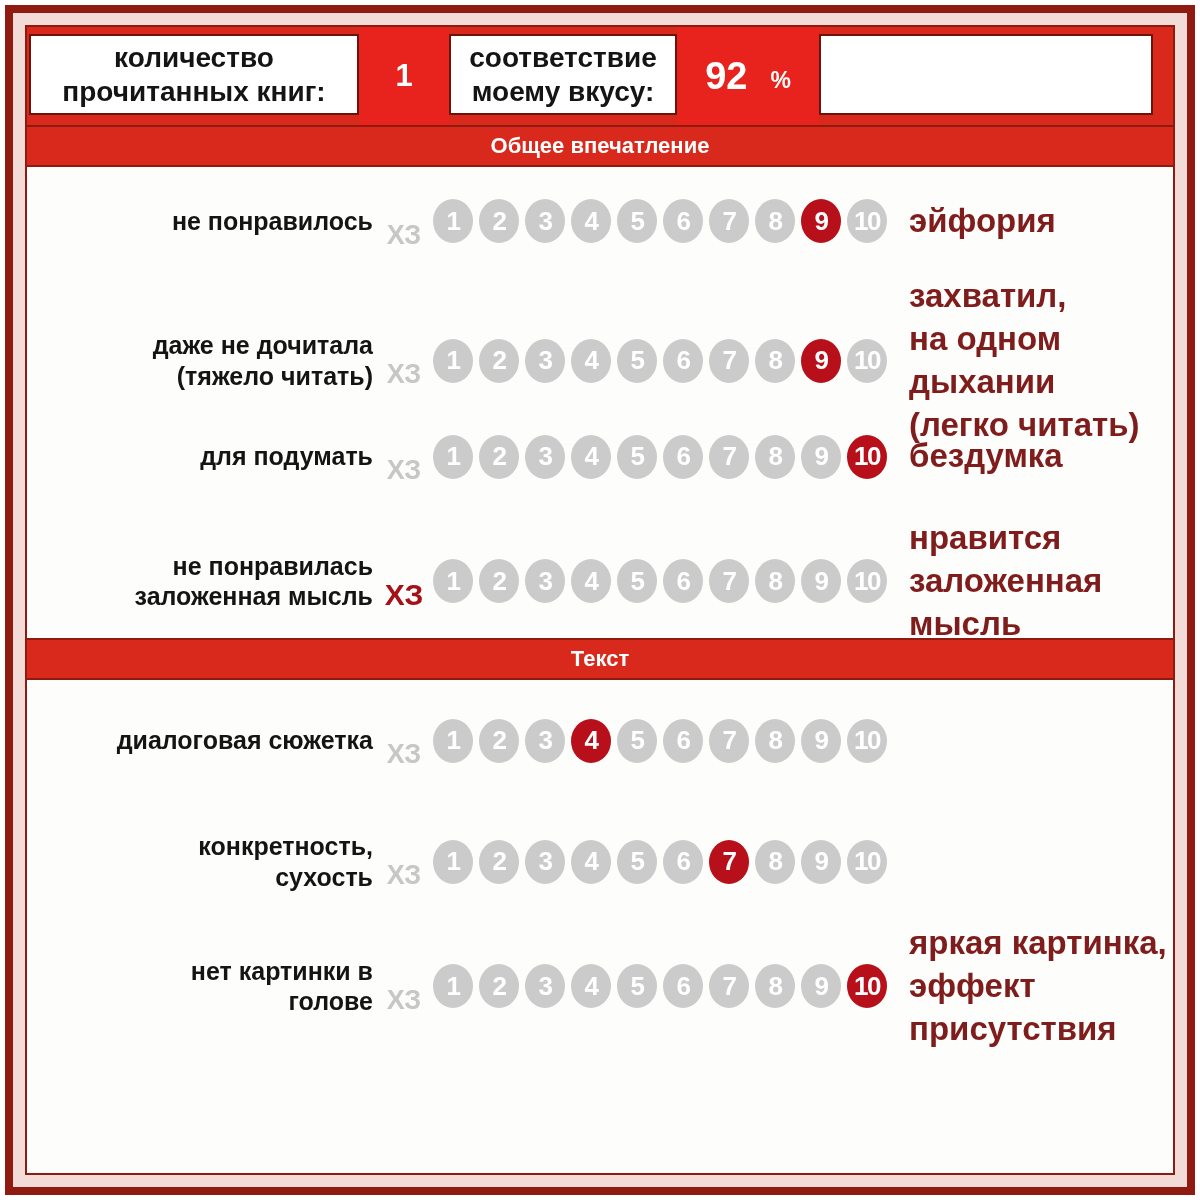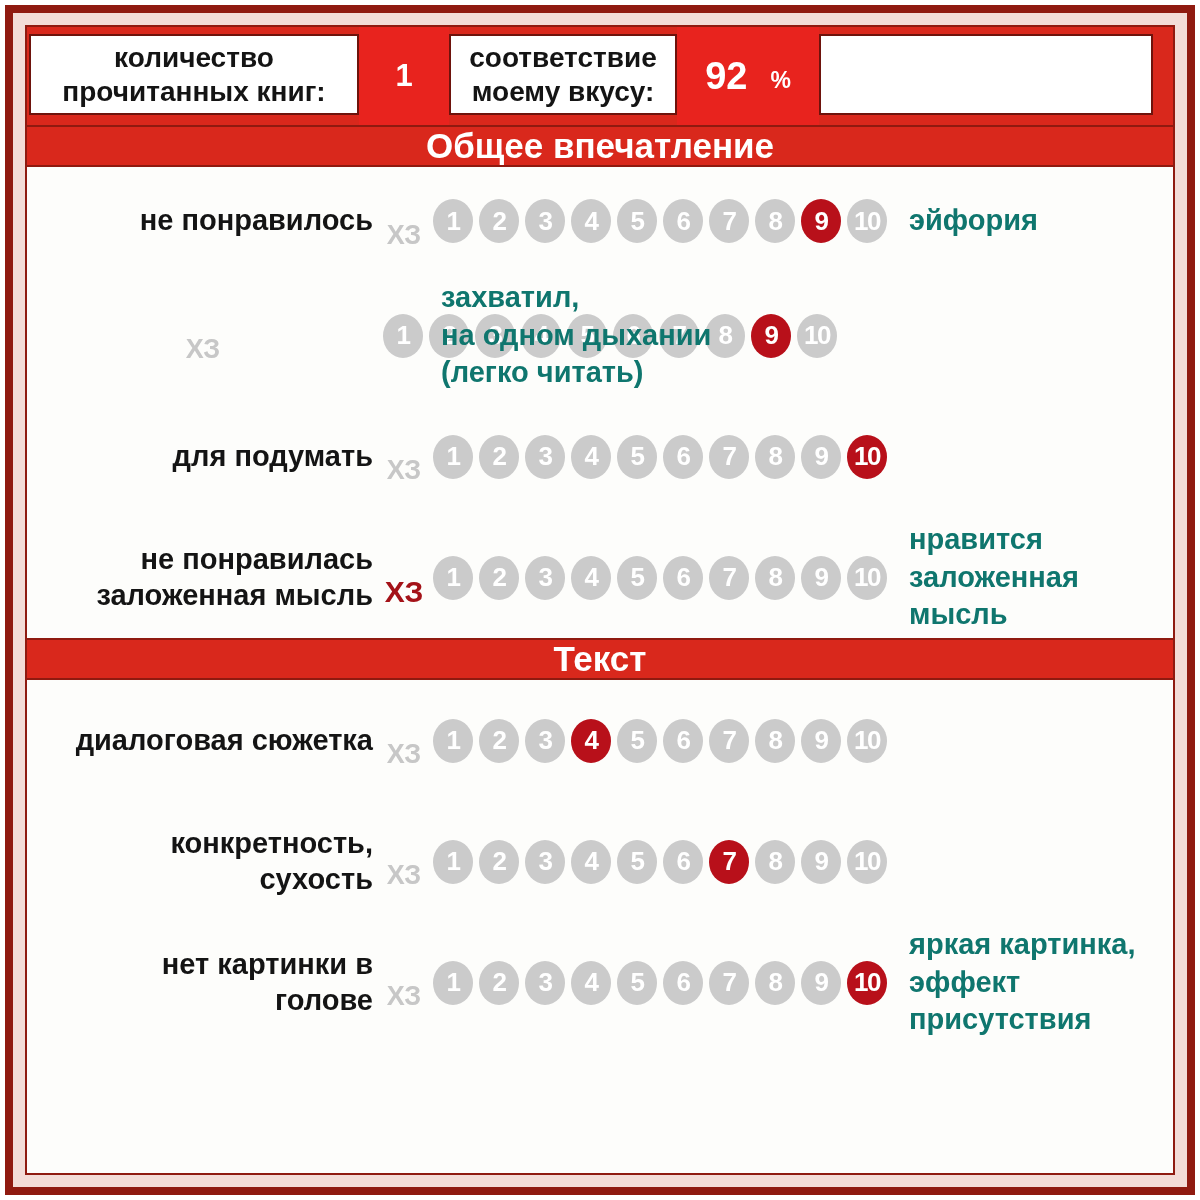--- a/index.html
+++ b/index.html
@@ -55,36 +55,36 @@
   .vbox.books { width: 90px; font-size: 31px; }
   .vbox.taste { width: 142px; font-size: 38px; gap: 16px; }
   .vbox .unit { font-size: 23px; margin-left: 7px; margin-top: 8px; }
   
   .section-band {
     background: var(--band-red, #d9281c);
     border-top: 2px solid var(--border-dark-red, #8f1a10);
     border-bottom: 2px solid var(--border-dark-red, #8f1a10);
     color: #ffffff;
     text-align: center;
-    font-size: 35px;
+    font-size: 22px;
     height: 38px; line-height: 38px;
     flex: 0 0 auto;
   }
   
   .section-body { flex: 0 0 auto; }
   .row {
     display: grid;
     grid-template-columns: 352px 50px 468px 1fr;
     align-items: center;
   }
   .sec0 .row { height: 108px; }
   .sec1 .row, .sec2 .row { height: 121px; }
   .left-label {
     text-align: right;
-    font-size: 29px; color: #141414;
+    font-size: 25px; color: #141414;
     white-space: pre-line; line-height: 1.22;
     padding-right: 6px;
   }
   .xz {
     text-align: center;
     font-size: 27px;
     color: var(--xz-gray, #c7c7c7);
     margin-top: 28px;
   }
   .xz.xz-sel { color: var(--xz-red, #a41218); font-size: 30px; }
@@ -93,21 +93,21 @@
     width: 40px; height: 44px;
     border-radius: 50%;
     background: var(--circle-gray, #cbcbcb);
     color: #ffffff;
     display: flex; align-items: center; justify-content: center;
     font-size: 26px; letter-spacing: -1.5px;
     flex: 0 0 auto;
   }
   .circle.sel { background: var(--selected-red, #b8101a); }
   .right-label {
-    font-size: 29px; color: #0f766e;
+    font-size: 33px; color: #7f1d1d;
     white-space: pre-line; line-height: 1.3;
     padding-left: 12px;
   }
   .bottom-spacer { flex: 1; }
 </style>
 </head>
 <body>
 
 <div class="frame">
   <div class="pinkline">
@@ -142,20 +142,22 @@
                 <div class="circle">7</div>
                 <div class="circle">8</div>
                 <div class="circle sel">9</div>
                 <div class="circle">10</div>
               </div>
               <div class="right-label">эйфория</div>
             </div>
           </div>
           <div class="section-body sec1">
             <div class="row">
+              <div class="left-label">даже не дочитала
+(тяжело читать)</div>
               <div class="xz">ХЗ</div>
               <div class="circles">
                 <div class="circle">1</div>
                 <div class="circle">2</div>
                 <div class="circle">3</div>
                 <div class="circle">4</div>
                 <div class="circle">5</div>
                 <div class="circle">6</div>
                 <div class="circle">7</div>
                 <div class="circle">8</div>
@@ -174,20 +176,21 @@
                 <div class="circle">2</div>
                 <div class="circle">3</div>
                 <div class="circle">4</div>
                 <div class="circle">5</div>
                 <div class="circle">6</div>
                 <div class="circle">7</div>
                 <div class="circle">8</div>
                 <div class="circle">9</div>
                 <div class="circle sel">10</div>
               </div>
+              <div class="right-label">бездумка</div>
             </div>
             <div class="row">
               <div class="left-label">не понравилась
 заложенная мысль</div>
               <div class="xz xz-sel">ХЗ</div>
               <div class="circles">
                 <div class="circle">1</div>
                 <div class="circle">2</div>
                 <div class="circle">3</div>
                 <div class="circle">4</div>

